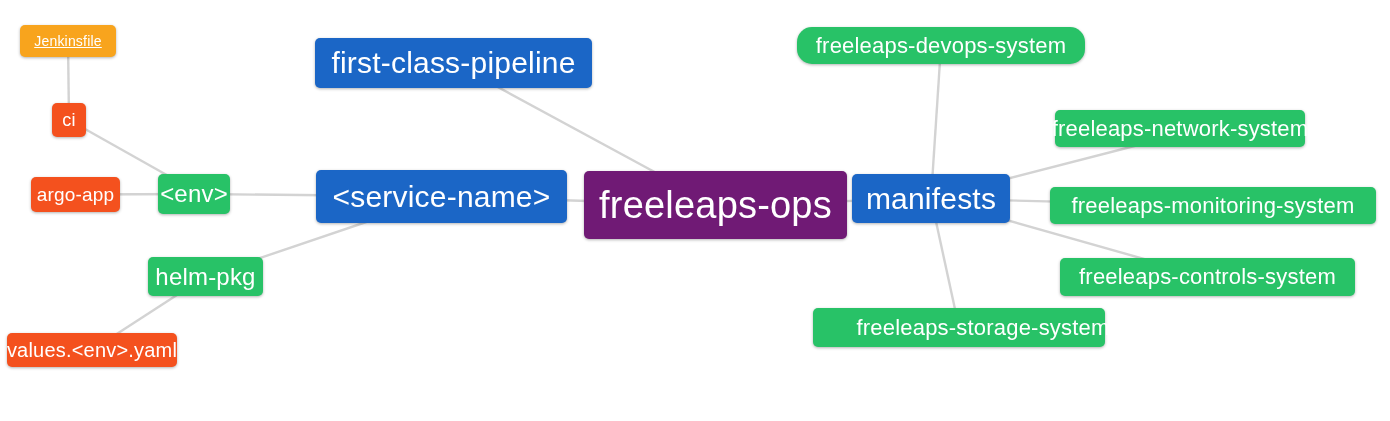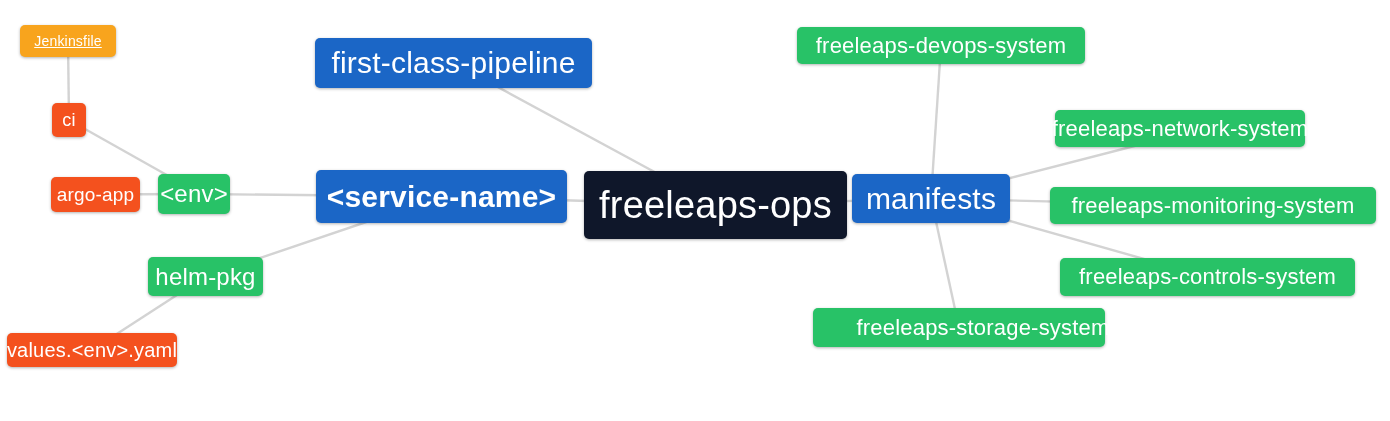--- a/index.html
+++ b/index.html
@@ -55,26 +55,26 @@
       <line x1="715.5" y1="205" x2="931" y2="198.5" stroke="#d3d3d3" stroke-width="2.4"></line>
       <line x1="931" y1="198.5" x2="941" y2="45.5" stroke="#d3d3d3" stroke-width="2.4"></line>
       <line x1="931" y1="198.5" x2="1202.5" y2="128.5" stroke="#d3d3d3" stroke-width="2.4"></line>
       <line x1="931" y1="198.5" x2="1213" y2="205.5" stroke="#d3d3d3" stroke-width="2.4"></line>
       <line x1="931" y1="198.5" x2="1207.5" y2="277" stroke="#d3d3d3" stroke-width="2.4"></line>
       <line x1="931" y1="198.5" x2="959" y2="327.5" stroke="#d3d3d3" stroke-width="2.4"></line>
     </svg>
 
 <div class="mm-node" style="left: 20px; top: 25px; width: 96px; height: 32px; font-size: 14px; background: rgb(248, 164, 29); color: rgb(255, 255, 255); text-decoration: underline;">Jenkinsfile</div>
     <div class="mm-node" style="left: 52px; top: 103px; width: 34px; height: 34px; font-size: 18px; background: rgb(244, 81, 30); color: rgb(255, 255, 255);">ci</div>
-    <div class="mm-node" style="left: 31px; top: 177px; width: 89px; height: 35px; font-size: 19px; background: rgb(244, 81, 30); color: rgb(255, 255, 255); margin-left: 20px;">argo-app</div>
+    <div class="mm-node" style="left: 31px; top: 177px; width: 89px; height: 35px; font-size: 19px; background: rgb(244, 81, 30); color: rgb(255, 255, 255);">argo-app</div>
     <div class="mm-node" style="left: 158px; top: 174px; width: 72px; height: 40px; font-size: 24px; background: rgb(40, 194, 103); color: rgb(255, 255, 255);">&lt;env&gt;</div>
     <div class="mm-node" style="left: 148px; top: 257px; width: 115px; height: 39px; font-size: 24px; background: rgb(40, 194, 103); color: rgb(255, 255, 255);">helm-pkg</div>
     <div class="mm-node" style="left: 7px; top: 333px; width: 170px; height: 34px; font-size: 20px; background: rgb(244, 81, 30); color: rgb(255, 255, 255);">values.&lt;env&gt;.yaml</div>
     <div class="mm-node" style="left: 315px; top: 38px; width: 277px; height: 50px; font-size: 30px; background: rgb(27, 102, 198); color: rgb(255, 255, 255);">first-class-pipeline</div>
-    <div class="mm-node" style="left: 316px; top: 170px; width: 251px; height: 53px; font-size: 30px; background: rgb(27, 102, 198); color: rgb(255, 255, 255); font-weight: bold;">&lt;service-name&gt;</div>
-    <div class="mm-node" style="left: 584px; top: 171px; width: 263px; height: 68px; font-size: 38px; background: #0f172a; color: rgb(255, 255, 255);">freeleaps-ops</div>
+    <div class="mm-node" style="left: 316px; top: 170px; width: 251px; height: 53px; font-size: 30px; background: rgb(27, 102, 198); color: rgb(255, 255, 255);">&lt;service-name&gt;</div>
+    <div class="mm-node" style="left: 584px; top: 171px; width: 263px; height: 68px; font-size: 38px; background: #701a75; color: rgb(255, 255, 255);">freeleaps-ops</div>
     <div class="mm-node" style="left: 852px; top: 174px; width: 158px; height: 49px; font-size: 30px; background: rgb(27, 102, 198); color: rgb(255, 255, 255);">manifests</div>
-    <div class="mm-node" style="left: 797px; top: 27px; width: 288px; height: 37px; font-size: 22px; background: rgb(40, 194, 103); color: rgb(255, 255, 255);">freeleaps-devops-system</div>
+    <div class="mm-node" style="left: 797px; top: 27px; width: 288px; height: 37px; font-size: 22px; background: rgb(40, 194, 103); color: rgb(255, 255, 255); border-radius: 15px;">freeleaps-devops-system</div>
     <div class="mm-node" style="left: 1055px; top: 110px; width: 250px; height: 37px; font-size: 22px; background: rgb(40, 194, 103); color: rgb(255, 255, 255);">freeleaps-network-system</div>
     <div class="mm-node" style="left: 1050px; top: 187px; width: 326px; height: 37px; font-size: 22px; background: rgb(40, 194, 103); color: rgb(255, 255, 255);">freeleaps-monitoring-system</div>
     <div class="mm-node" style="left: 1060px; top: 258px; width: 295px; height: 38px; font-size: 22px; background: rgb(40, 194, 103); color: rgb(255, 255, 255);">freeleaps-controls-system</div>
     <div class="mm-node" style="left: 813px; top: 308px; width: 292px; height: 39px; font-size: 22px; background: rgb(40, 194, 103); color: rgb(255, 255, 255); padding-left: 48px;">freeleaps-storage-system</div>
   </div>
 
 </body></html>

